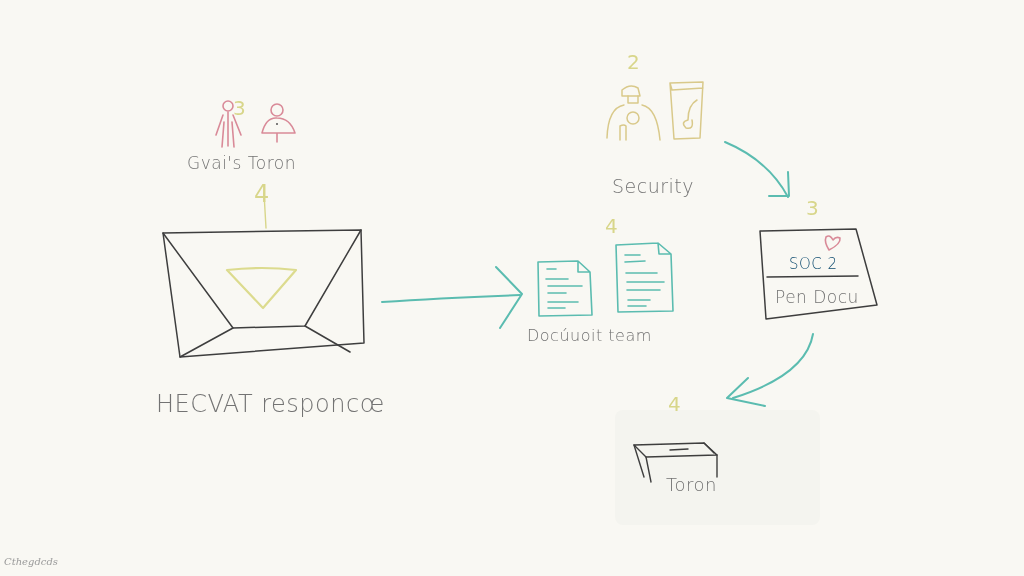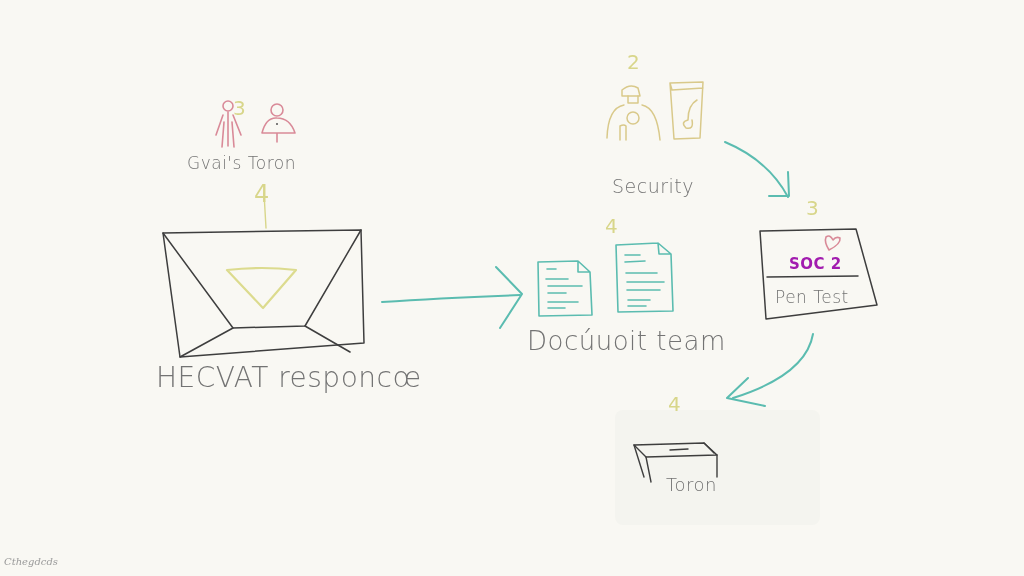--- a/index.html
+++ b/index.html
@@ -17,21 +17,21 @@
     white-space: nowrap;
     letter-spacing: 0.5px;
     font-weight: 300;
   }
   .num {
     position: absolute;
     font-family: "DejaVu Sans", sans-serif;
     color: #d8d68a;
     font-size: 20px;
   }
-  .pink { color: #a21caf; font-weight: bold; }
+  .pink { color: #0c4a6e; }
   .sig { position:absolute; left: 4px; top: 556px; font-size: 10px; color:#9a9a9a; font-style: italic; font-family: "DejaVu Serif", serif; text-align: center; }
   .submit-bg {
     position: absolute; left: 615px; top: 410px; width: 205px; height: 115px;
     background: #f4f4ef; border-radius: 8px;
   }
 </style>
 </head>
 <body>
 
 <div class="submit-bg"></div>
@@ -97,28 +97,28 @@
   <g stroke="#3e3e3e" stroke-width="1.4">
     <path d="M634 445 L704 443 L717 455 L646 457 Z"></path>
     <path d="M634 445 L644 477 M646 457 L651 482 M717 455 L717 477 M704 443 L714 453"></path>
     <path d="M670 450 L688 449"></path>
   </g>
 </svg>
 
 <span class="num" style="left:233px; top:96px;">3</span>
 <span class="lbl" style="left:187px; top:153px; font-size:17px;">Gvai's Toron</span>
 <span class="num" style="left:254px; top:180px; font-size:24px;">4</span>
-<span class="lbl" style="left:156px; top:361px; font-size:28px;">HECVAT responcœ</span>
+<span class="lbl" style="left:156px; top:390px; font-size:24px;">HECVAT responcœ</span>
 
 <span class="num" style="left:605px; top:214px;">4</span>
-<span class="lbl" style="left:527px; top:326px; font-size:26px;">Docúuoit team</span>
+<span class="lbl" style="left:527px; top:326px; font-size:16px;">Docúuoit team</span>
 
 <span class="num" style="left:627px; top:50px;">2</span>
 <span class="lbl" style="left:612px; top:149px; font-size:19px;margin-top:26px;">Security</span>
 
 <span class="num" style="left:806px; top:196px;">3</span>
 <span class="lbl pink" style="left:789px; top:255px; font-size:15px;">SOC 2</span>
-<span class="lbl" style="left:775px; top:287px; font-size:17px;">Pen Test</span>
+<span class="lbl" style="left:775px; top:287px; font-size:17px;">Pen Docu</span>
 
 <span class="num" style="left:668px; top:392px;">4</span>
 <span class="lbl" style="left:666px; top:474px; font-size:18px;">Toron</span>
 
 <span class="sig">Cthegdcds</span>
 
 </body></html>

